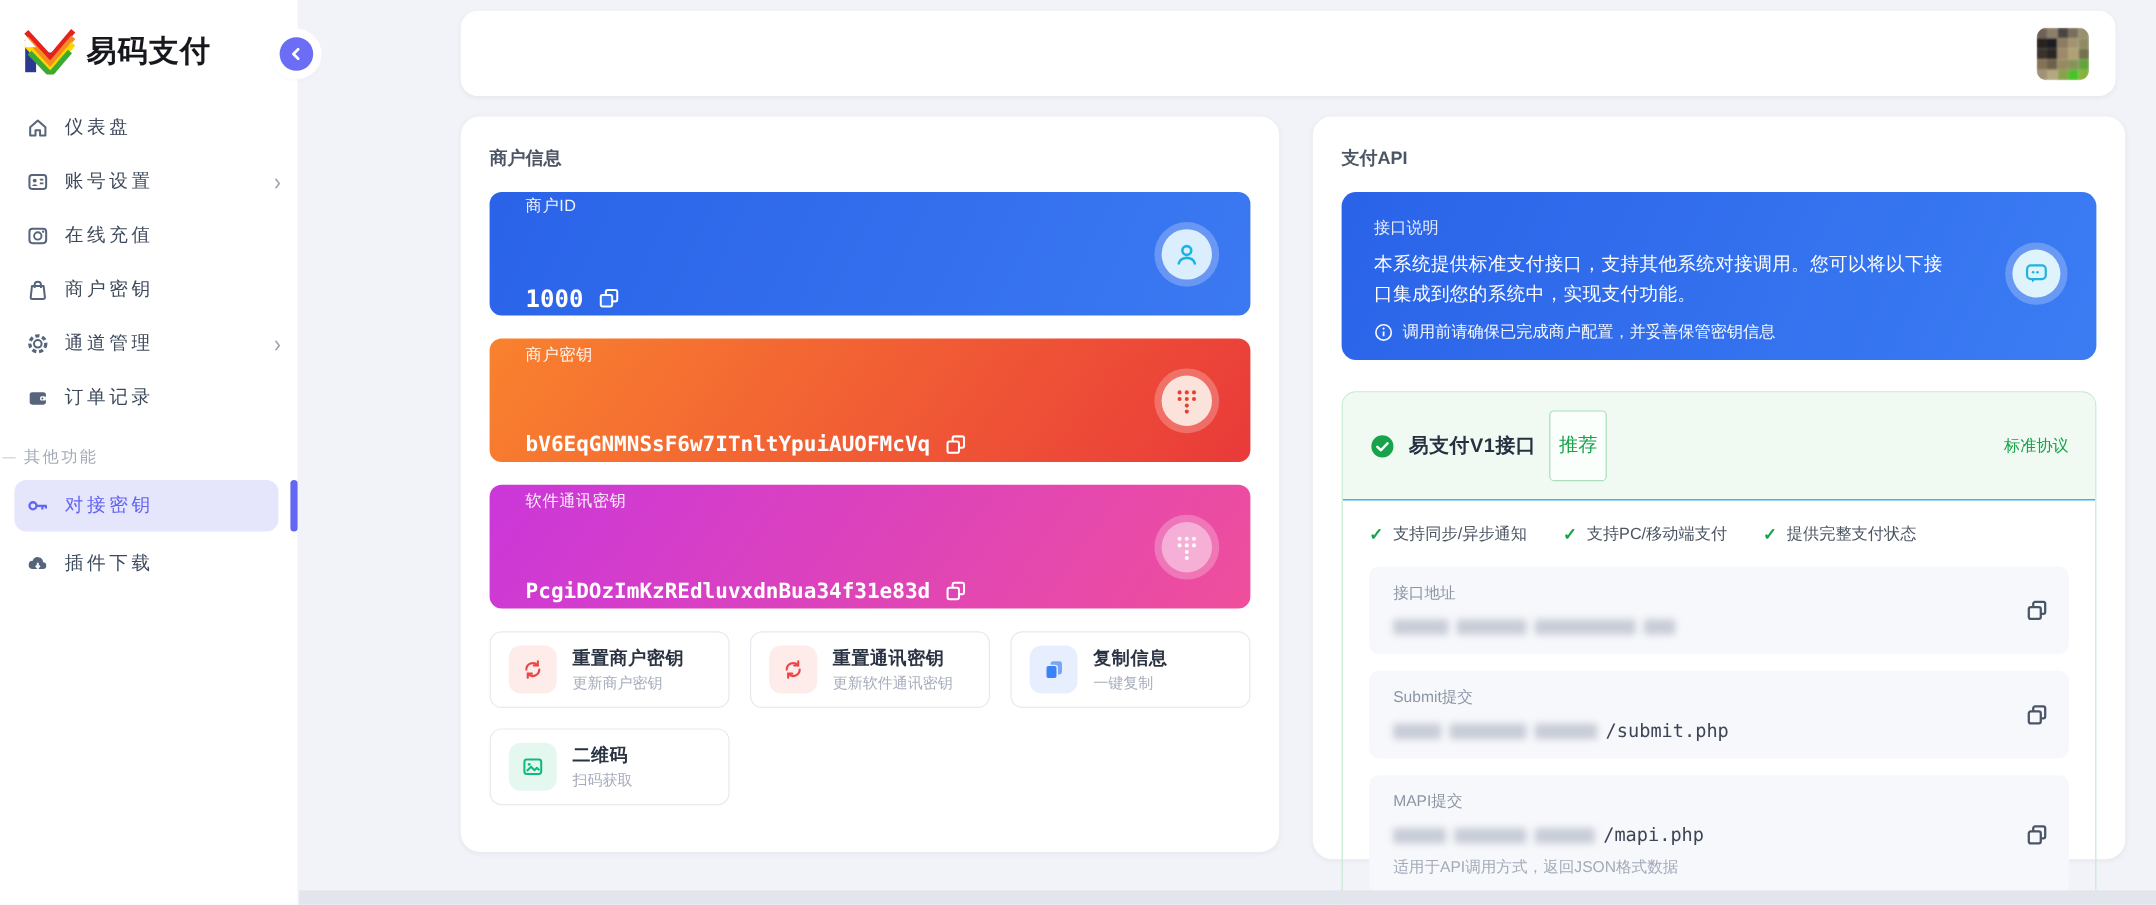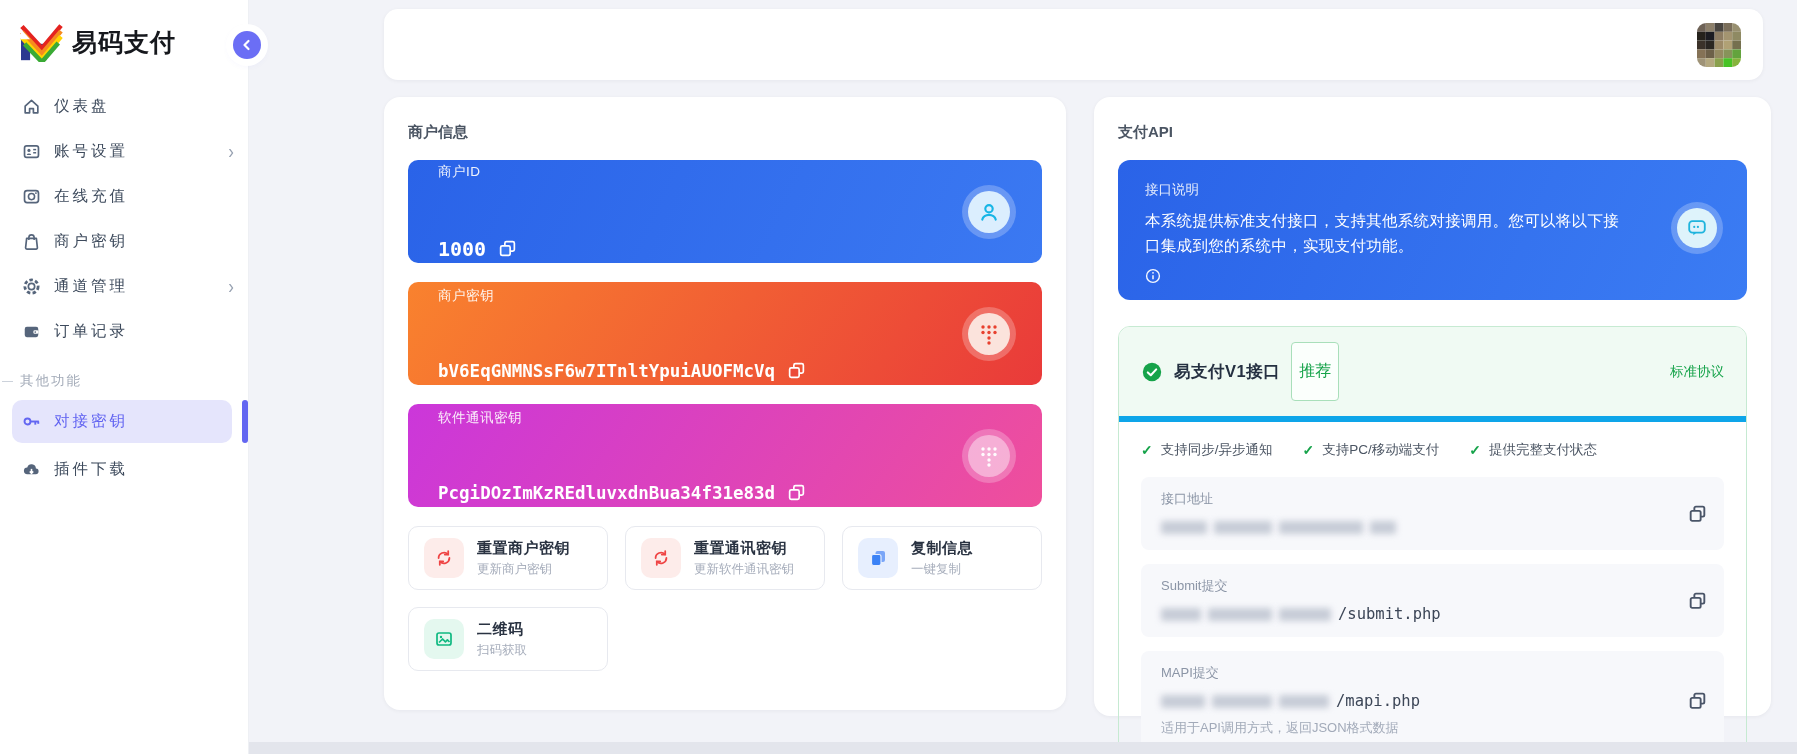--- a/index.html
+++ b/index.html
@@ -60,21 +60,21 @@
   
   .notice { position:relative; height:140px; border-radius:12px; background:linear-gradient(115deg,#2a63e8,#3b7cf3); color:#fff; padding:21px 120px 18px 27px; }
   .notice-label { font-size:13.5px; opacity:.88; margin-bottom:10px; }
   .notice-body { font-size:15.5px; line-height:1.6; letter-spacing:.3px; }
   .notice-tip { display:flex; align-items:center; gap:8px; font-size:13.5px; opacity:.95; margin-top:9px; }
   .notice-fab { position:absolute; right:24px; top:42px; width:52px; height:52px; border-radius:50%; display:flex; align-items:center; justify-content:center; }
   .notice-fab-inner { width:40px; height:40px; border-radius:50%; background:#def3fb; display:flex; align-items:center; justify-content:center; }
 
   
   .gbox { border:1.5px solid #c6ead2; border-radius:12px; margin-top:26px; overflow:hidden; }
-  .gbox-head { background:#f0faf3; border-bottom:6px solid #0ea5e9; padding:15px 22px; display:flex; align-items:center; gap:11px; }
+  .gbox-head { background:#f0faf3; border-bottom:1px solid #0ea5e9; padding:15px 22px; display:flex; align-items:center; gap:11px; }
   .gbox-title { font-size:16.5px; font-weight:bold; color:#253041; letter-spacing:.5px; }
   .gbox-badge { font-size:16px; color:#16a34a; border:1px solid #a9dfba; background:#fbfffc; border-radius:4px; padding:18px 7px; }
   .gbox-proto { margin-left:auto; font-size:13.5px; color:#16a34a; }
   .gbox-body { padding:19px 22px 22px 22px; }
   .features { display:flex; gap:30px; font-size:13.5px; color:#4b5563; margin-bottom:18px; }
   .feature { display:flex; align-items:center; gap:8px; }
   .tick { color:#16a34a; font-weight:bold; font-size:14px; }
   .endpoint { position:relative; background:#f7f8fb; border-radius:8px; padding:13px 60px 13px 20px; margin-top:14px; }
   .endpoint:first-of-type { margin-top:0; }
   .ep-label { font-size:13px; color:#8b95a6; margin-bottom:9px; }
@@ -364,20 +364,21 @@
 
     <div class="notice">
       <div class="notice-label">接口说明</div>
       <div class="notice-body">本系统提供标准支付接口，支持其他系统对接调用。您可以将以下接口集成到您的系统中，实现支付功能。</div>
       <div class="notice-tip">
         <svg width="16" height="16" viewBox="0 0 16 16">
             <circle cx="8" cy="8" r="6.4" fill="none" stroke="#fff" stroke-width="1.4"></circle>
             <line x1="8" y1="7.2" x2="8" y2="11.2" stroke="#fff" stroke-width="1.5"></line>
             <circle cx="8" cy="4.8" r="0.9" fill="#fff"></circle>
           </svg>
+        <span>调用前请确保已完成商户配置，并妥善保管密钥信息</span>
       </div>
       <div class="notice-fab ring-light">
           <div class="notice-fab-inner">
         <svg width="22" height="22" viewBox="0 0 24 24">
               <rect x="3.5" y="4.5" width="17" height="12.5" rx="3.5" fill="none" stroke="#1fb4dd" stroke-width="2"></rect>
               <polygon points="8,16.5 8,20 12,16.5" fill="#1fb4dd"></polygon>
               <circle cx="9" cy="10.8" r="1.2" fill="#1fb4dd"></circle>
               <circle cx="13" cy="10.8" r="1.2" fill="#1fb4dd"></circle>
             </svg>
       </div>

